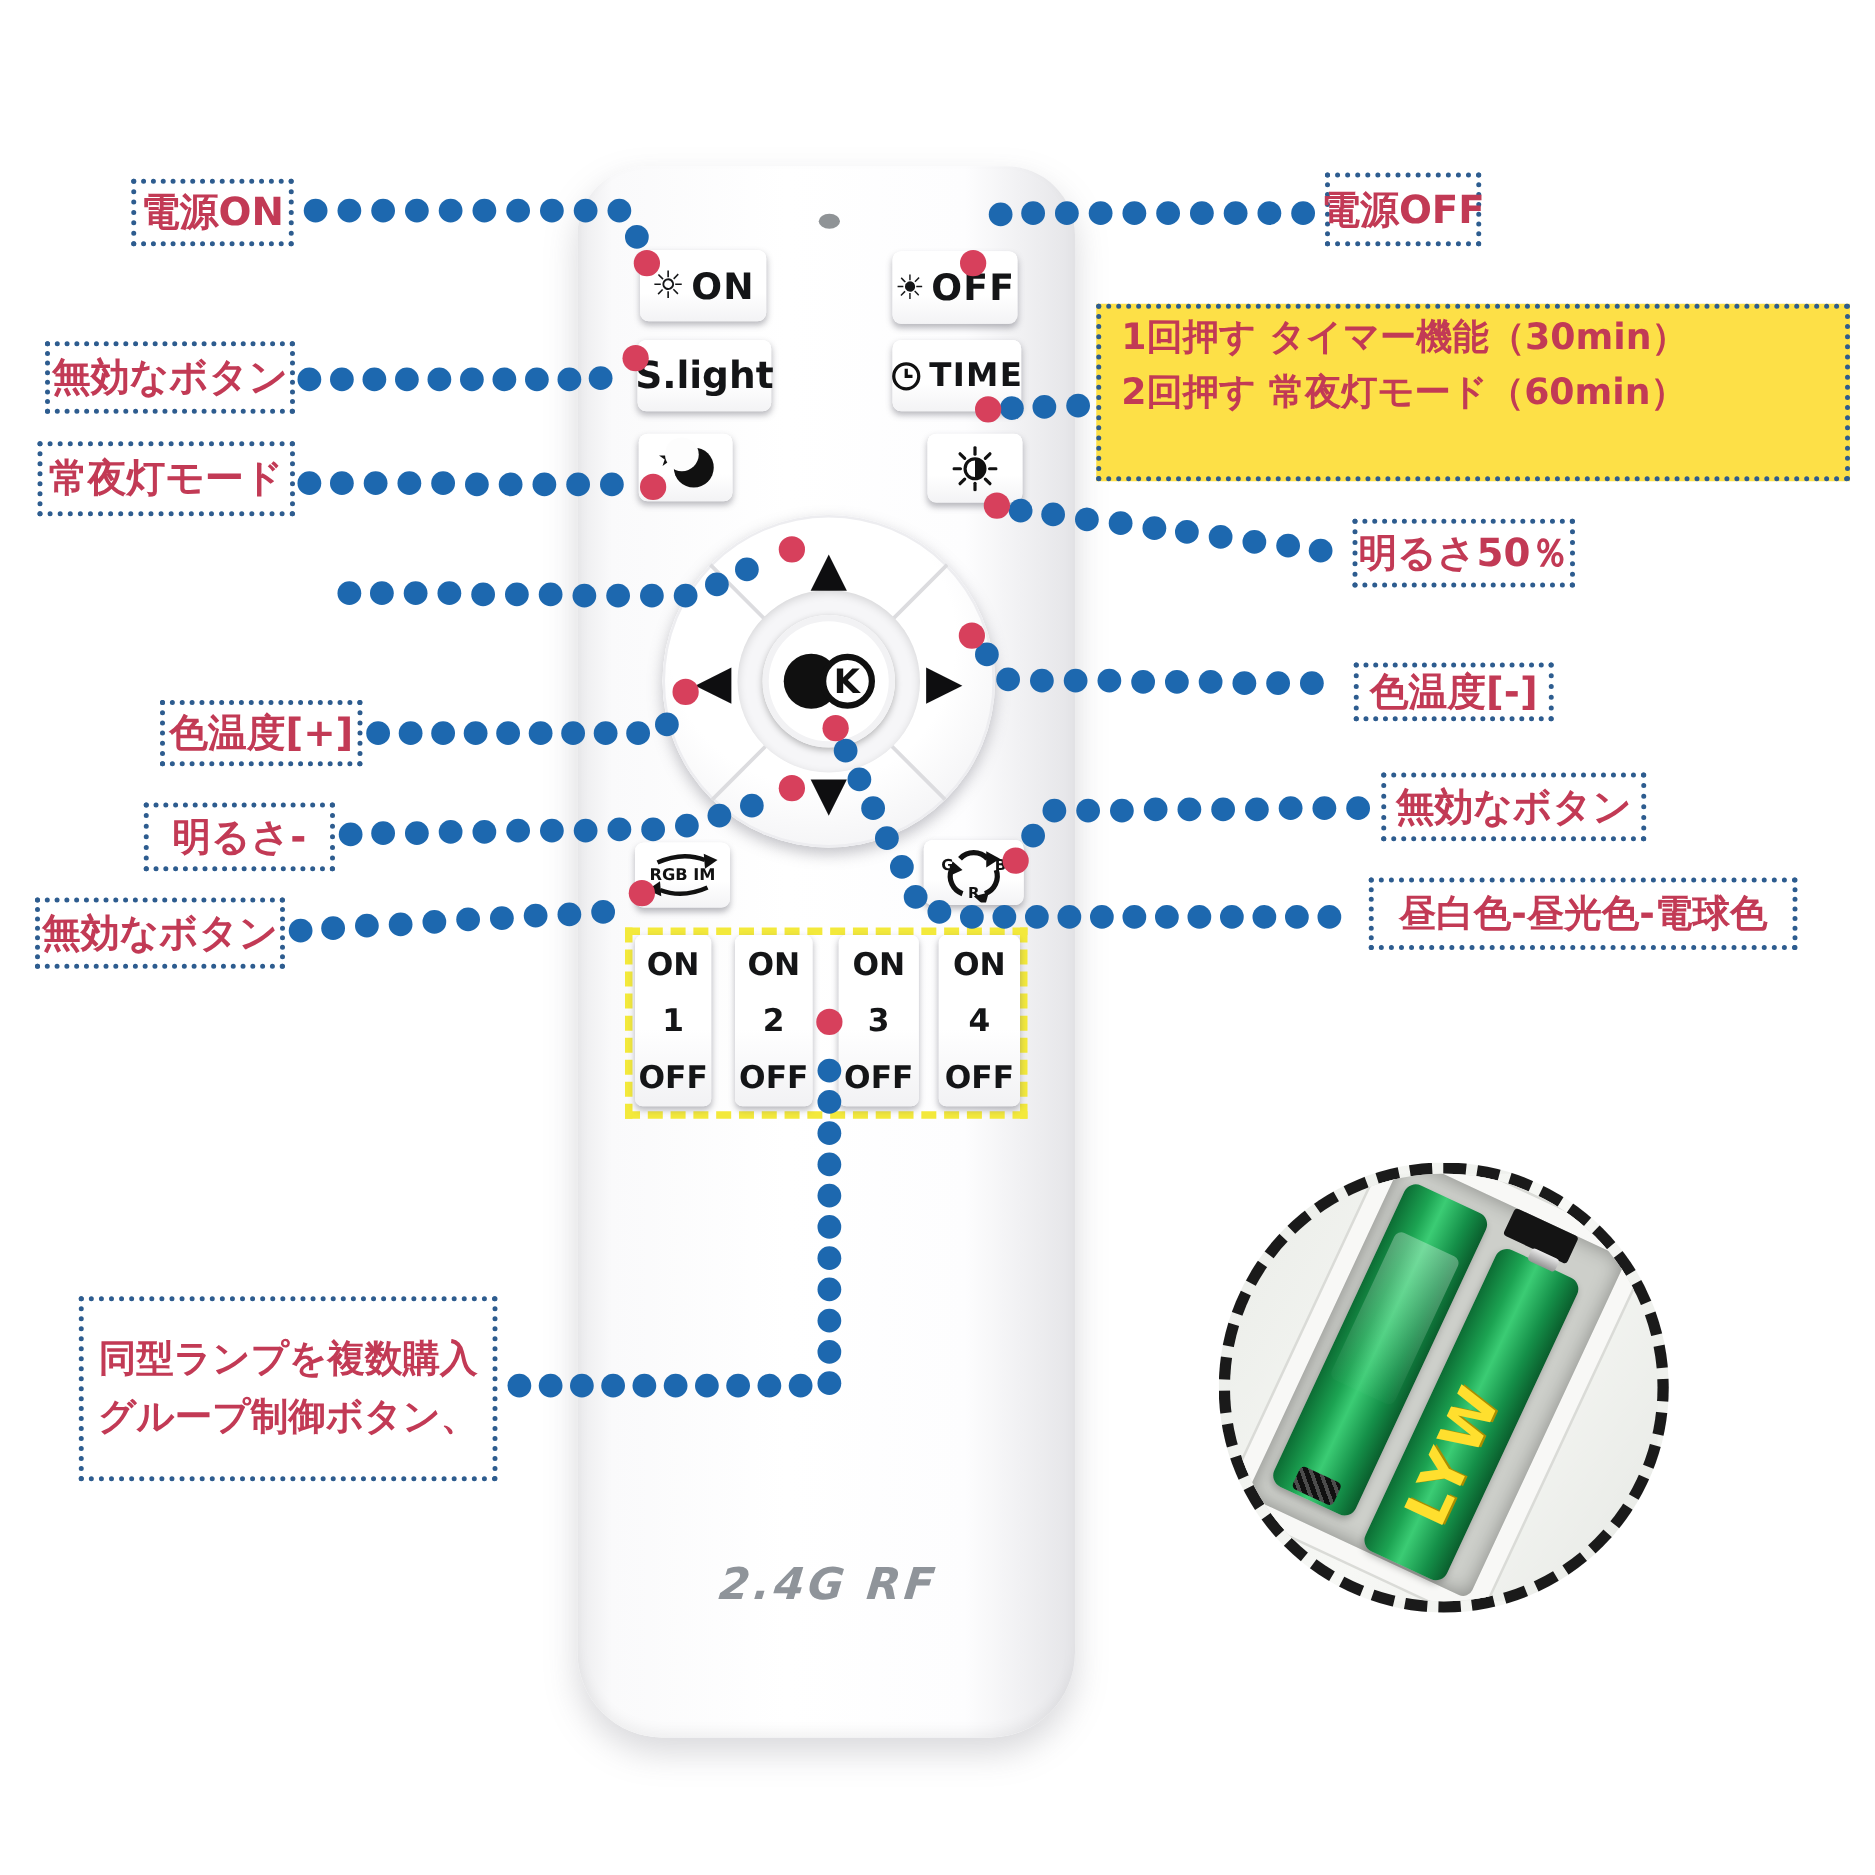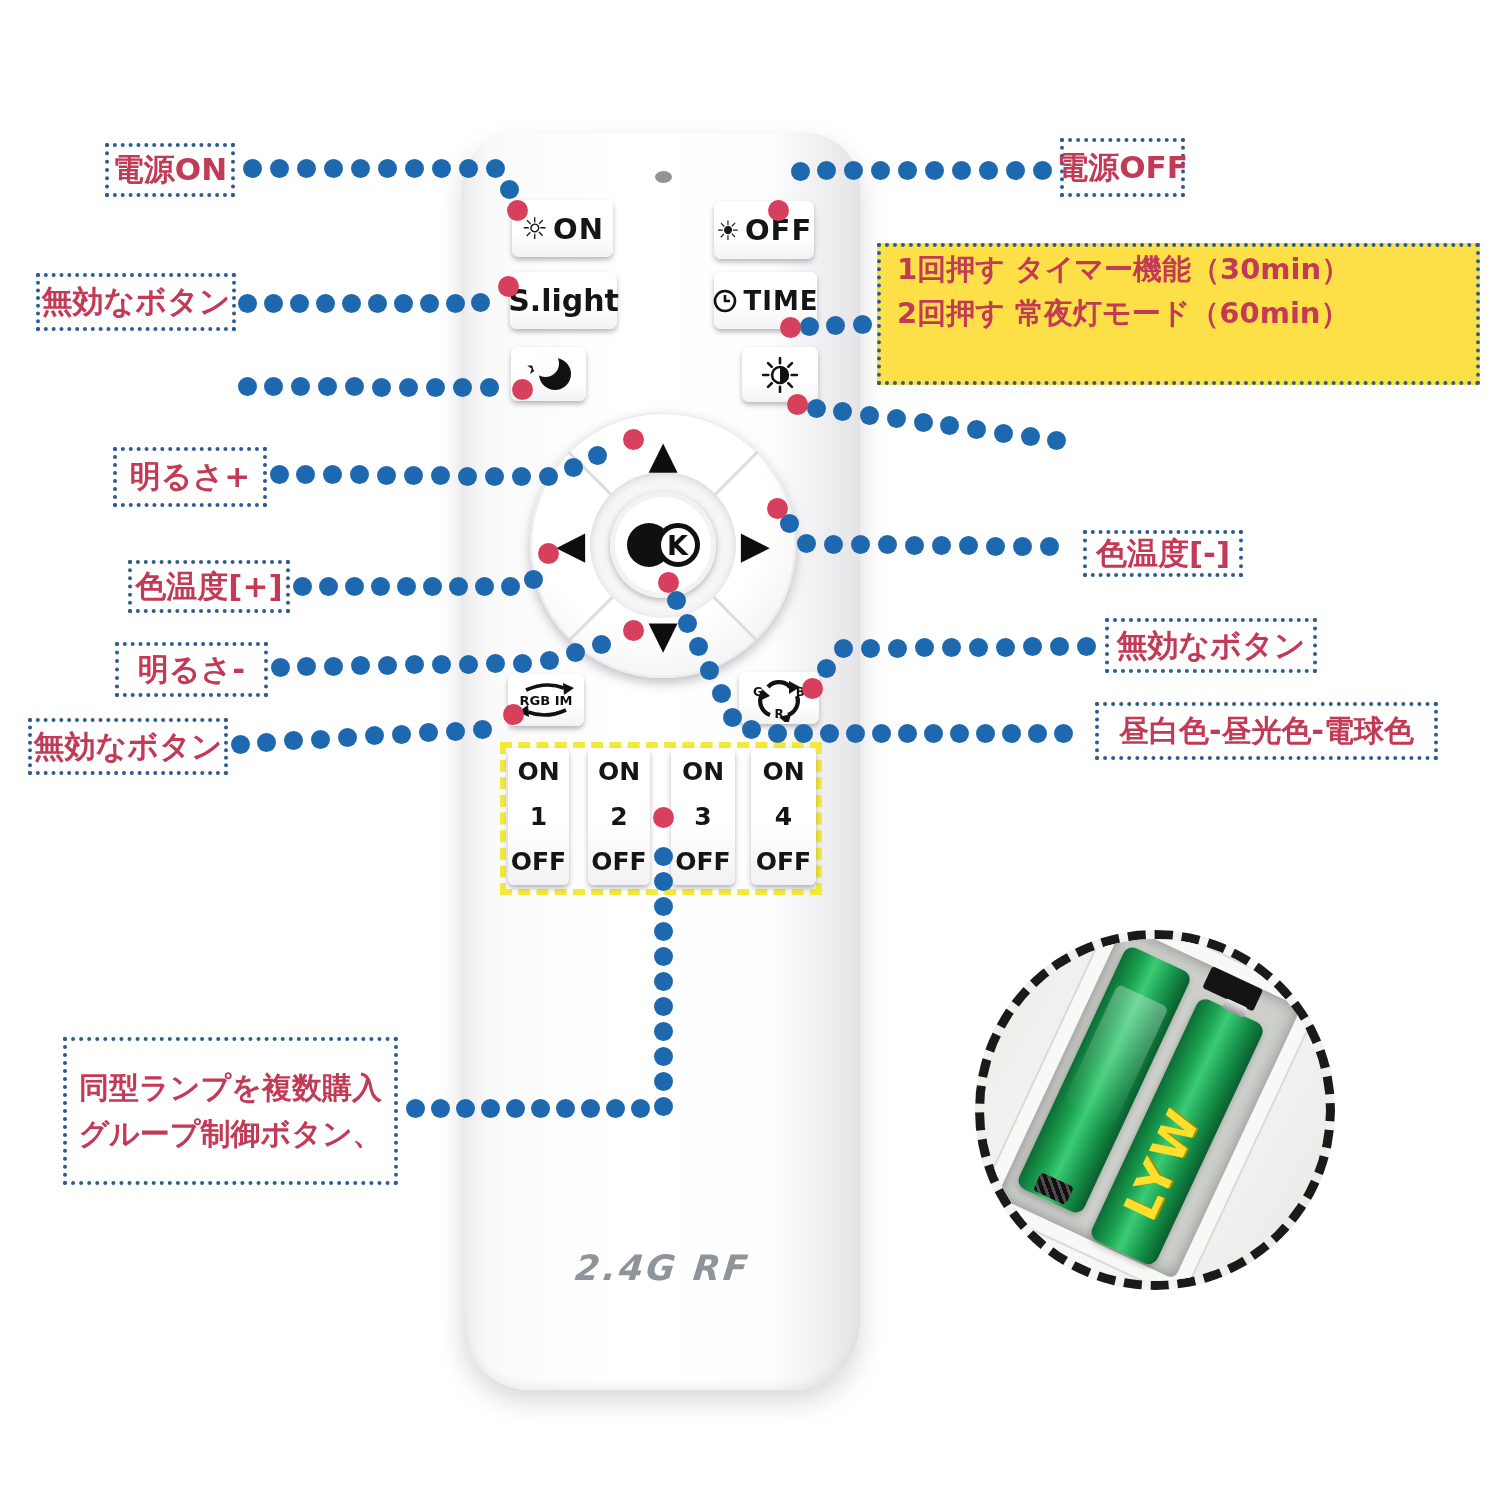--- a/index.html
+++ b/index.html
@@ -237,34 +237,35 @@
   <div class="gbtn" style="left:751px;top:748px;width:65px;height:137px;">
     <span>ON</span>
       <span>4</span>
       <span>OFF</span>
   </div>
 
   <div class="brand">2.4G RF</div>
 
   <div class="lbl" style="left:105px;top:143px;width:130px;height:54px;">電源ON</div>
   <div class="lbl" style="left:36px;top:273px;width:200px;height:58px;">無効なボタン</div>
-  <div class="lbl" style="left:113px;top:447px;width:154px;height:60px;">明るさ+</div>
+  <div class="lbl" style="left:30px;top:353px;width:206px;height:60px;">常夜灯モード</div>
   <div class="lbl" style="left:128px;top:560px;width:162px;height:53px;">色温度[+]</div>
   <div class="lbl" style="left:115px;top:642px;width:153px;height:55px;">明るさ-</div>
   <div class="lbl" style="left:28px;top:718px;width:200px;height:57px;">無効なボタン</div>
   <div class="lbl lbl-multi" style="left:63px;top:1037px;width:335px;height:148px;">
     <div>同型ランプを複数購入</div>
     <div>グループ制御ボタン、</div>
   </div>
 
   <div class="lbl" style="left:1060px;top:138px;width:125px;height:59px;">電源OFF</div>
   <div class="timer-box">
     <div>1回押す タイマー機能（30min）</div>
     <div>2回押す 常夜灯モード（60min）</div>
   </div>
+  <div class="lbl" style="left:1082px;top:415px;width:178px;height:55px;">明るさ50％</div>
   <div class="lbl" style="left:1083px;top:530px;width:160px;height:47px;">色温度[-]</div>
   <div class="lbl" style="left:1105px;top:618px;width:212px;height:55px;">無効なボタン</div>
   <div class="lbl" style="left:1095px;top:702px;width:343px;height:58px;font-size:30px;">昼白色-昼光色-電球色</div>
 
   <div class="inset">
     <div class="bat-rot">
       <div class="recess"></div>
       <div class="contact"></div>
       <div class="bat b1"></div>
       <div class="bat b2"></div>

